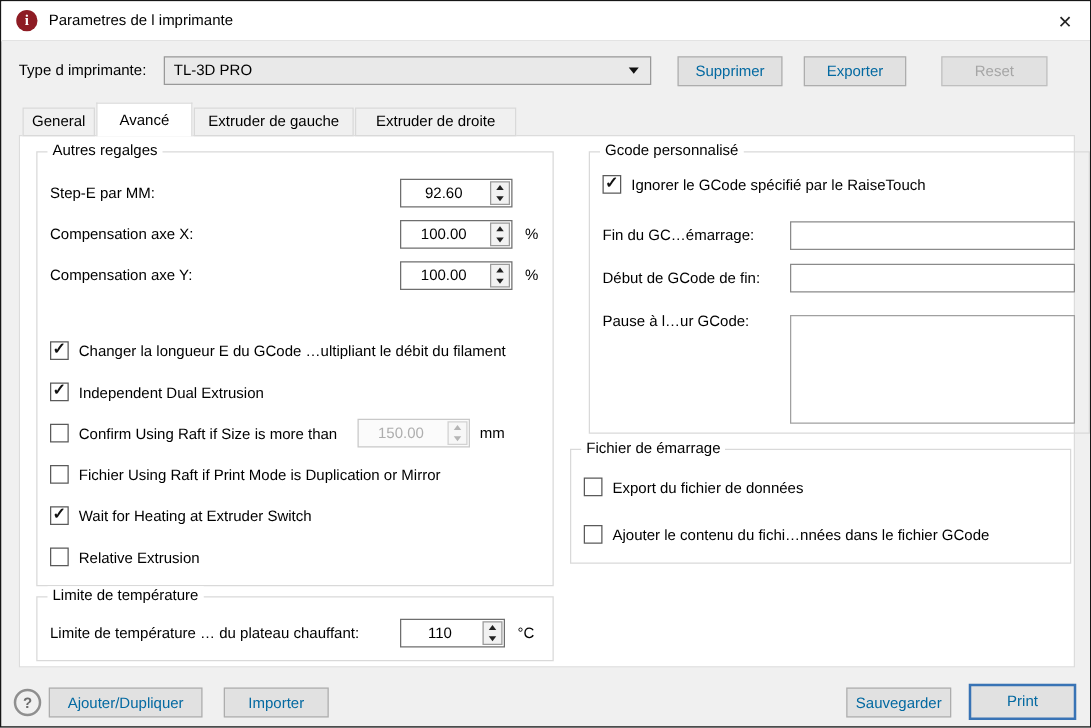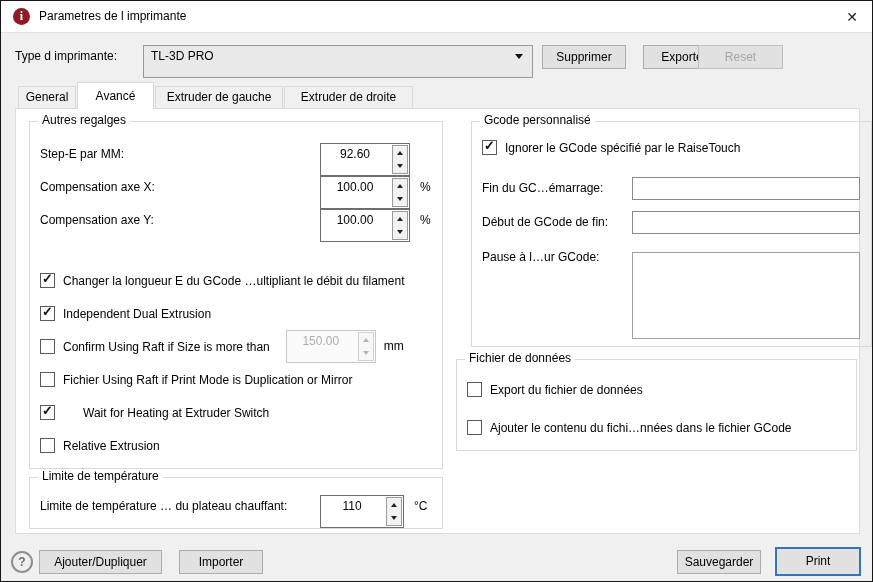--- a/index.html
+++ b/index.html
@@ -6,39 +6,39 @@
   .dialog{position:relative;width:873px;height:582px;background:#f0f0f0;border:1px solid #161616;
           box-sizing:border-box;overflow:hidden;font-size:12px;color:#000;}
   
   .titlebar{position:absolute;left:0;top:0;right:0;height:31px;background:#ffffff;border-bottom:1px solid #e3e3e3;}
   .app-icon{position:absolute;left:12px;top:7px;width:17px;height:17px;border-radius:50%;
             background:#8e1c24;color:#fff;font-weight:bold;font-size:12px;line-height:17px;text-align:center;font-family:"Liberation Serif",serif;}
   .title-text{position:absolute;left:38px;top:0;line-height:31px;font-size:12px;color:#000;}
   .close-btn{position:absolute;right:10px;top:6px;width:20px;height:20px;text-align:center;line-height:20px;font-size:14px;color:#222;cursor:pointer;}
   
   .hdr-label{position:absolute;left:14px;top:44px;line-height:23px;}
-  .combo{position:absolute;left:142px;top:44px;width:390px;height:33px;background:#e9e9e9;border:1px solid #999;box-sizing:border-box;padding-left:46px;}
+  .combo{position:absolute;left:130px;top:44px;width:390px;height:23px;background:#e9e9e9;border:1px solid #999;box-sizing:border-box;padding-left:46px;}
   .combo .val{position:absolute;left:7px;top:0;line-height:21px;}
   .combo .arr{position:absolute;right:9px;top:8px;width:0;height:0;border-left:4px solid transparent;border-right:4px solid transparent;border-top:5px solid #111;}
   .btn{position:absolute;height:24px;background:#e1e1e1;border:1px solid #adadad;box-sizing:border-box;
-       text-align:center;line-height:22px;font-size:12px;color:#000000;cursor:pointer;}
+       text-align:center;line-height:22px;font-size:12px;color:#0369a1;cursor:pointer;}
   .btn.disabled{color:#a6a6a6;border-color:#bfbfbf;cursor:default;}
   
   .tab{position:absolute;top:85px;height:23px;background:#f0f0f0;border:1px solid #d9d9d9;box-sizing:border-box;
        text-align:center;line-height:21px;z-index:2;cursor:pointer;}
   .tab.active{top:81px;height:27px;background:#fff;border-bottom:none;line-height:27px;z-index:4;}
   .panel{position:absolute;left:14px;top:107px;width:845px;height:426px;background:#fff;border:1px solid #dcdcdc;box-sizing:border-box;z-index:1;}
   
   .group{position:absolute;border:1px solid #d9d9d9;z-index:3;}
   .gtitle{position:absolute;top:-9px;left:8px;background:#fff;padding:0 4px;font-size:12px;white-space:nowrap;}
   .row{position:absolute;height:23px;}
   .rlabel{position:absolute;left:0;top:0;line-height:23px;white-space:nowrap;}
   .unit{line-height:23px;white-space:nowrap;}
   
-  .spin{position:absolute;top:0;width:90px;height:33px;background:#fff;border:1px solid #6e6e6e;box-sizing:border-box;}
+  .spin{position:absolute;top:0;width:90px;height:23px;background:#fff;border:1px solid #6e6e6e;box-sizing:border-box;}
   .spin .spinval{position:absolute;left:0;right:20px;top:0;line-height:21px;text-align:center;}
   .spinbtns{position:absolute;right:1px;top:1px;bottom:1px;width:16px;background:#f2f2f2;border:1px solid #9a9a9a;box-sizing:border-box;}
   .spinbtns .cell{position:absolute;left:0;right:0;height:50%;display:flex;align-items:center;justify-content:center;cursor:pointer;}
   .spinbtns .cell.up{top:0;}
   .spinbtns .cell.dn{bottom:0;}
   .tri-up{width:0;height:0;border-left:3px solid transparent;border-right:3px solid transparent;border-bottom:4px solid #222;}
   .tri-dn{width:0;height:0;border-left:3px solid transparent;border-right:3px solid transparent;border-top:4px solid #222;}
   .spin.disabled{border-color:#c9c9c9;background:#fbfbfb;}
   .spin.disabled .spinval{color:#aeaeae;}
   .spin.disabled .spinbtns{border-color:#d2d2d2;background:#f7f7f7;}
@@ -71,21 +71,21 @@
     <div class="close-btn">✕</div>
   </div>
 
   <div class="hdr-label">Type d imprimante:</div>
   <div class="combo">
     <span class="val">TL-3D PRO</span>
     <span class="arr"></span>
   </div>
   <div class="btn" style="left:541px;top:44px;width:84px;">Supprimer</div>
   <div class="btn" style="left:642px;top:44px;width:82px;">Exporter</div>
-  <div class="btn disabled" style="left:697px;top:44px;width:85px;">Reset</div>
+  <div class="btn disabled" style="left:752px;top:44px;width:85px;">Reset</div>
 
   <div class="tab" style="left:17px;width:58px;">General</div>
   <div class="tab active" style="left:76px;width:77px;">Avancé</div>
   <div class="tab" style="left:154px;width:128px;">Extruder de gauche</div>
   <div class="tab" style="left:283px;width:129px;">Extruder de droite</div>
   <div class="panel"></div>
 
   <div class="group" style="left:28px;top:120px;width:412px;height:346px;">
     <span class="gtitle">Autres regalges</span>
 
@@ -162,21 +162,21 @@
         </span>
       </span>
       <span class="unit" style="margin-left:8px;">mm</span>
     </div>
 
     <div class="checkrow" style="top:246px;">
       <span class="cb"></span>
       <span class="cblabel">Fichier Using Raft if Print Mode is Duplication or Mirror</span>
     </div>
 
-    <div class="checkrow" style="top:279px;gap:20px;">
+    <div class="checkrow" style="top:279px;">
       <span class="cb checked"></span>
       <span class="cblabel">Wait for Heating at Extruder Switch</span>
     </div>
 
     <div class="checkrow" style="top:312px;">
       <span class="cb"></span>
       <span class="cblabel">Relative Extrusion</span>
     </div>
   </div>
 
@@ -215,21 +215,21 @@
     <div class="row" style="left:10px;top:89px;right:4px;">
       <span class="rlabel">Début de GCode de fin:</span>
       <input class="tinput" style="left: 150px; width: 228px;" value="">
     </div>
 
     <span class="rlabel" style="position:absolute;left:10px;top:127px;line-height:16px;">Pause à l…ur GCode:</span>
     <textarea class="tarea" style="left: 160px; top: 130px; width: 228px; height: 87px;"></textarea>
   </div>
 
   <div class="group" style="left:455px;top:358px;width:399px;height:90px;">
-    <span class="gtitle">Fichier de données</span>
+    <span class="gtitle">Fichier de émarrage</span>
 
     <div class="checkrow" style="top:18px;">
       <span class="cb"></span>
       <span class="cblabel">Export du fichier de données</span>
     </div>
 
     <div class="checkrow" style="top:56px;">
       <span class="cb"></span>
       <span class="cblabel">Ajouter le contenu du fichi…nnées dans le fichier GCode</span>
     </div>

